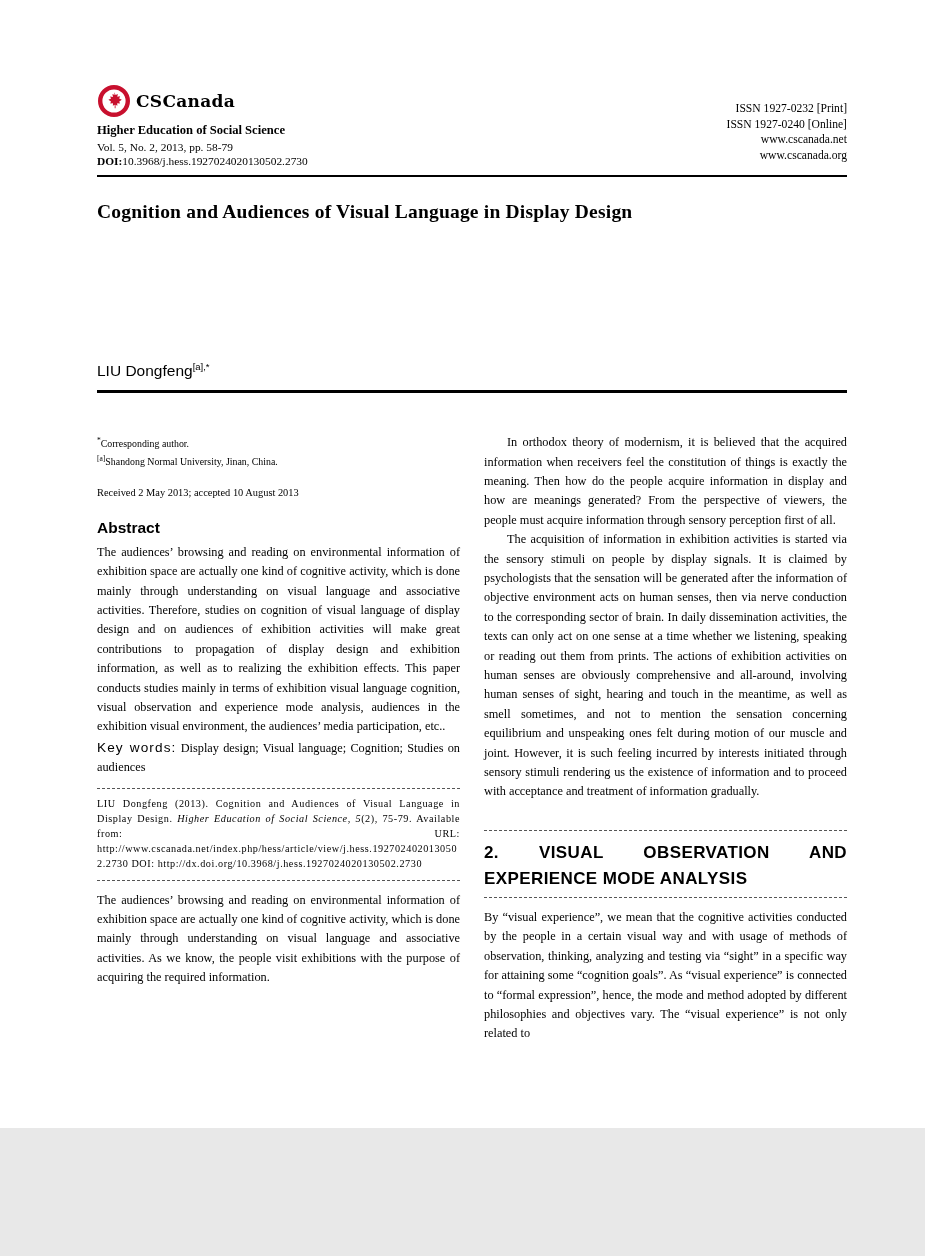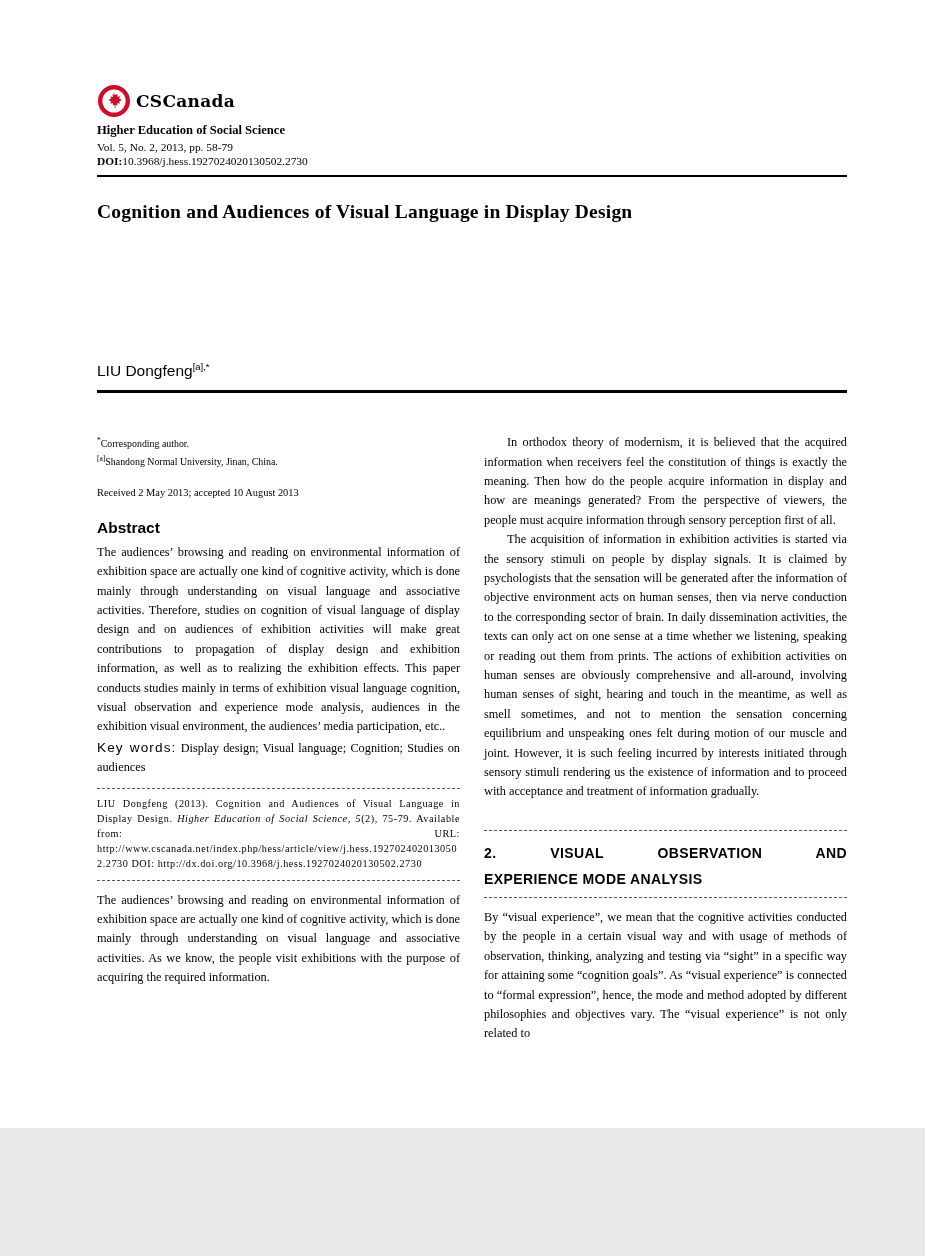--- a/index.html
+++ b/index.html
@@ -39,21 +39,21 @@
   .body-par { font-size:12.3px; line-height:19.4px; text-align:justify; }
   .abstract-body { margin-top:6px; }
   .keywords { margin-top:1px; }
   .keywords-label { font-family:"Liberation Sans", sans-serif; font-weight:normal; font-size:13.6px; letter-spacing:1.1px; }
 
   .citation-block { margin-top:10px; border-top:1px dashed #555; border-bottom:1px dashed #555;
                     padding:7px 0 8px 0; font-size:10.2px; line-height:15.2px; letter-spacing:0.55px;
                     text-align:justify; overflow-wrap:anywhere; }
   .citation-block i { font-style:italic; }
 
-  .section-heading { font-family:"Liberation Sans", sans-serif; font-weight:bold; font-size:14px;
+  .section-heading { font-family:"Liberation Sans", sans-serif; font-weight:bold; font-size:17px;
                      letter-spacing:0.4px; margin-top:38px; }
   .sh-line1 { border-top:1px dashed #555; padding-top:9px; line-height:26px;
               text-align:justify; text-align-last:justify; }
   .sh-line2 { display:flex; align-items:baseline; line-height:26px; }
   .sh-line2 .dash-fill { flex:1; border-bottom:1px dashed #555; margin-left:10px; transform:translateY(-5px); }
   .sh-line2.full-underline { display:block; border-bottom:1px dashed #555; padding-bottom:5px; }
 
   .sec-par { margin-top:10px; }
   .indent { text-indent:23px; }
 
@@ -75,20 +75,26 @@
             <svg width="34" height="34" viewBox="0 0 34 34" aria-hidden="true">
               <circle cx="17" cy="17" r="13.8" fill="#ffffff" stroke="#C8102E" stroke-width="4.4"></circle>
               <path fill="#C8102E" transform="translate(7.2,6.6) scale(0.84)" d="M12 2l1.6 3.2 2.6-1.2-.6 3.4 3.4-.6-1.2 2.6L21 11l-3.1 1.9.9 2.6-3.3-.5.2 3.1-2.2-1.4v4.2h-1v-4.2l-2.2 1.4.2-3.1-3.3.5.9-2.6L5 11l3.2-1.5-1.2-2.6 3.4.6-.6-3.4 2.6 1.2z"></path>
             </svg>
           </span>
           <span class="logo-text">CSCanada</span>
         </div>
         <div class="journal-name">Higher Education of Social Science</div>
         <div class="volume-info">Vol. 5, No. 2, 2013, pp. 58-79</div>
         <div class="doi-line"><b>DOI:</b><span>10.3968/j.hess.1927024020130502.2730</span></div>
+      </div>
+      <div class="header-right">
+        <div>ISSN 1927-0232 [Print]</div>
+        <div>ISSN 1927-0240 [Online]</div>
+        <div>www.cscanada.net</div>
+        <div>www.cscanada.org</div>
       </div>
     </div>
 
     <hr class="rule-thick">
 
     <h1 class="article-title">Cognition and Audiences of Visual Language in Display Design</h1>
 
     <div class="author-line"><span>LIU Dongfeng</span><sup>[a],*</sup></div>
 
     <hr class="rule-heavy">

